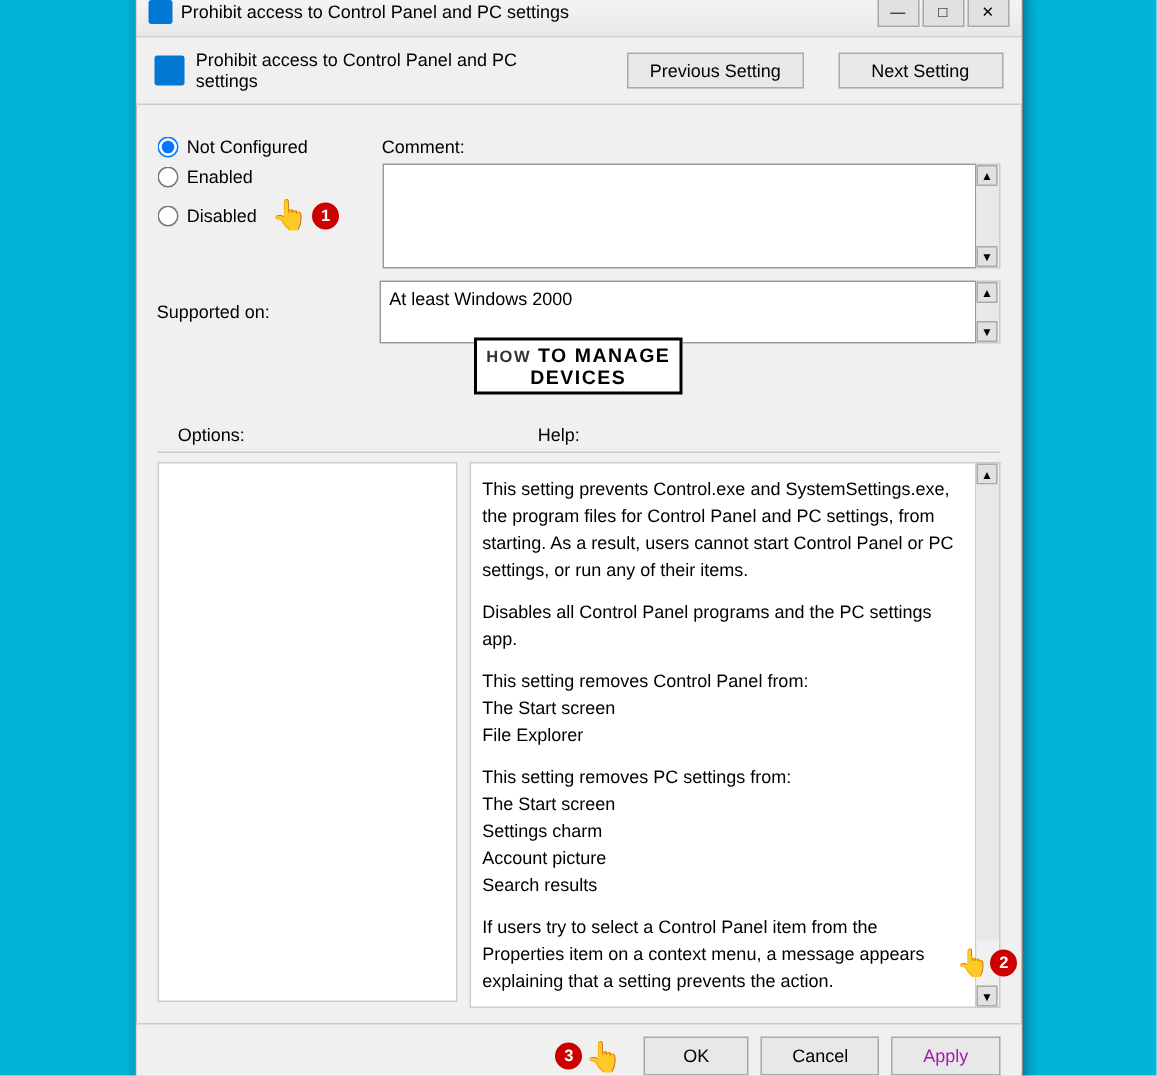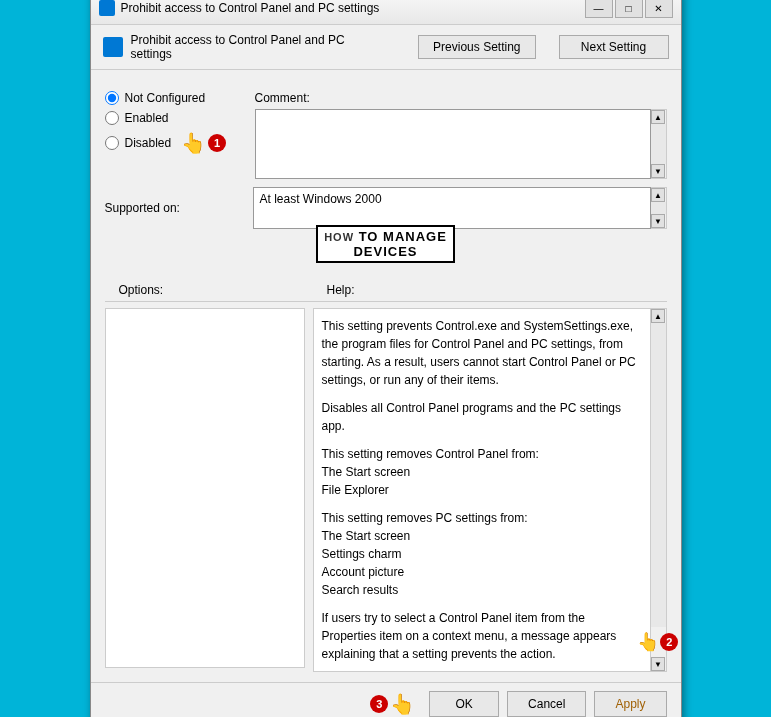--- a/index.html
+++ b/index.html
@@ -253,20 +253,21 @@
       margin-bottom: 2px;
     }
     .options-col-label {
       width: 200px;
       font-size: 12px;
       margin-right: 8px;
     }
     .help-col-label {
       flex: 1;
       font-size: 12px;
+      margin-left: 32px;
     }
 
     .footer {
       border-top: 1px solid #ccc;
       padding: 8px 14px;
       display: flex;
       justify-content: flex-end;
       align-items: center;
       gap: 8px;
       background: #f0f0f0;
@@ -274,21 +275,21 @@
     }
     .footer-btn {
       padding: 5px 20px;
       border: 1px solid #aaa;
       background: #e8e8e8;
       cursor: pointer;
       font-size: 12px;
       min-width: 70px;
     }
     .footer-btn.disabled {
-      color: #a16207;
+      color: #a21caf;
       cursor: default;
     }
     .badge-num {
       display: inline-flex;
       background: #cc0000;
       color: white;
       border-radius: 50%;
       width: 18px; height: 18px;
       align-items: center;
       justify-content: center;

